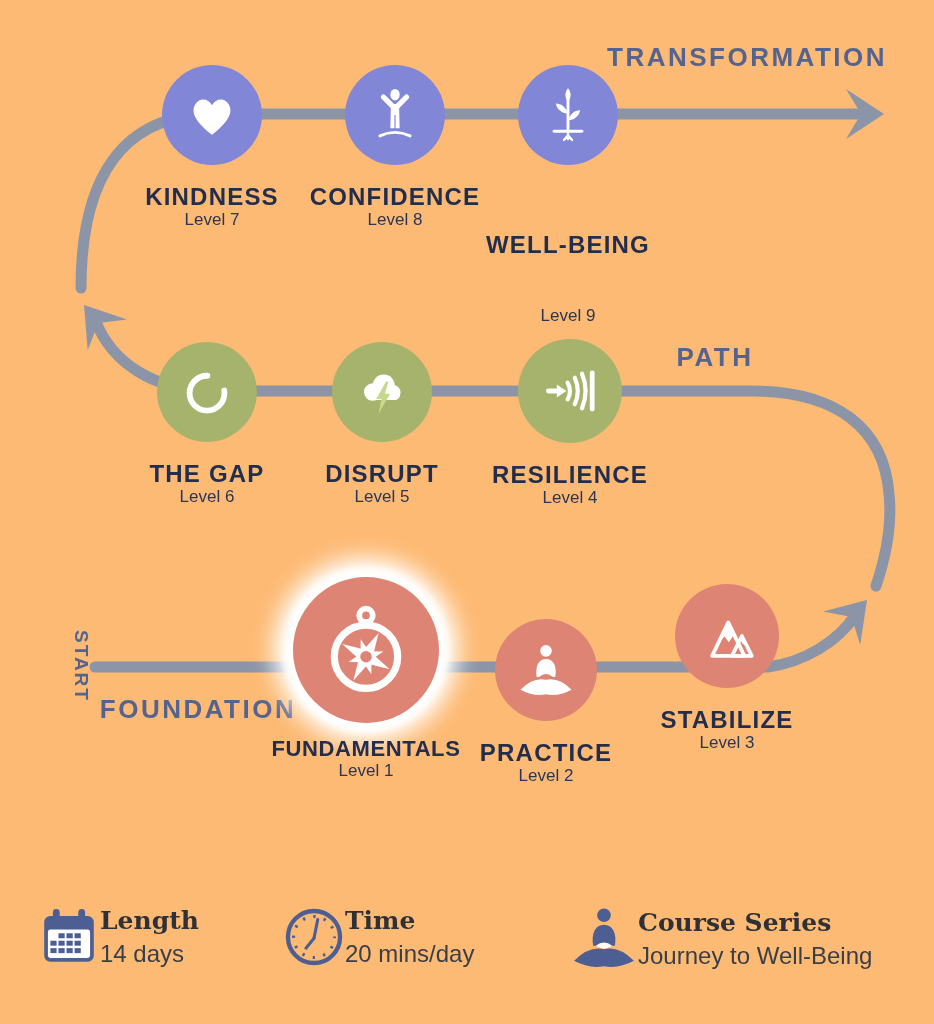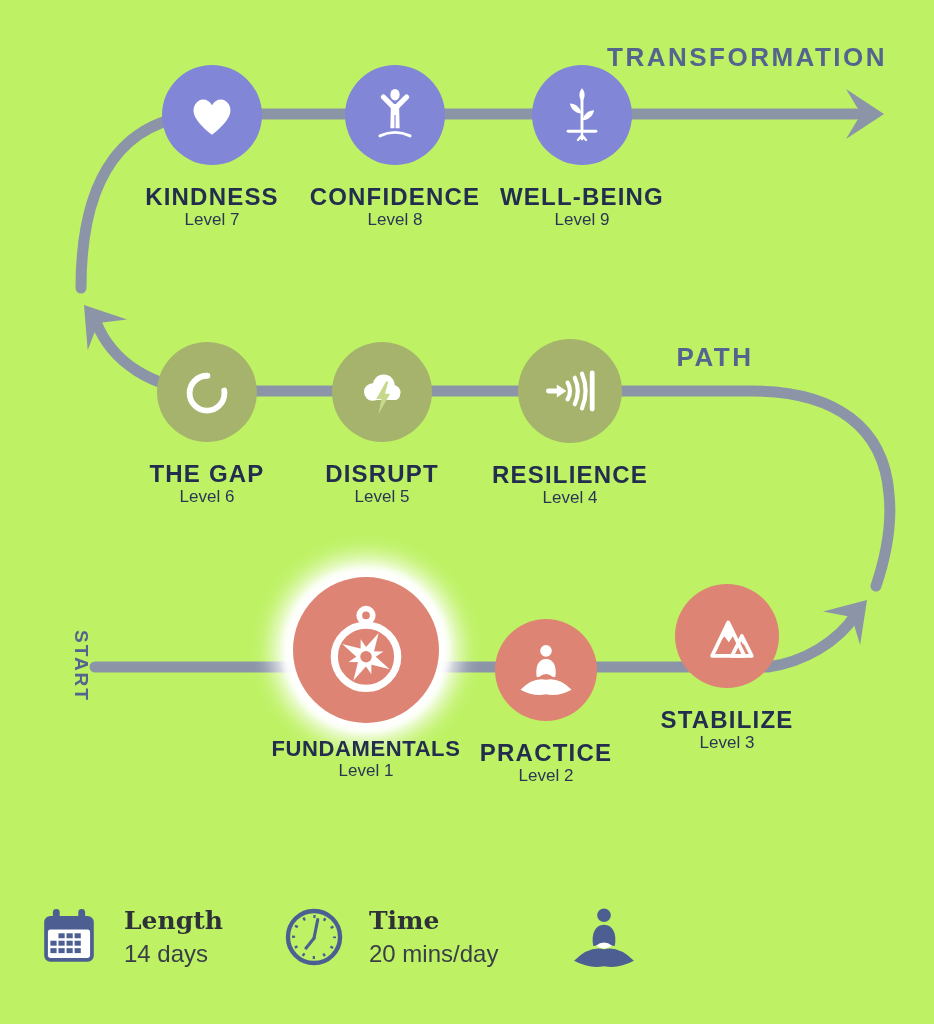--- a/index.html
+++ b/index.html
@@ -1,16 +1,16 @@
 <!DOCTYPE html>
 <html><head>
 <meta charset="utf-8">
 <style>
   html,body{margin:0;padding:0;background:#ffffff;}
-  .canvas{position:relative;width:934px;height:1024px;background:#bef264;overflow:hidden;
+  .canvas{position:relative;width:934px;height:1024px;background:#fdba74;overflow:hidden;
           font-family:"Liberation Sans", sans-serif;}
   .route-svg{position:absolute;left:0;top:0;z-index:0;}
   
   .section-label{position:absolute;z-index:1;color:#55648f;font-weight:700;
                  letter-spacing:2.5px;font-size:26px;text-align:center;}
   .label-transformation{left:607px;top:42px;width:280px;}
   .label-path{left:650px;top:342px;width:130px;}
   .label-foundation{left:98px;top:694px;width:200px;}
   .label-start{left:12px;top:636px;width:100px;font-size:19px;letter-spacing:2px;
                transform:translate(0,0) rotate(90deg);transform-origin:50px 30px;}
@@ -19,21 +19,21 @@
   .circle{display:flex;align-items:center;justify-content:center;border-radius:50%;}
   .purple{background:#8286d6;}
   .green{background:#a6b36c;}
   .salmon{background:#de8474;}
   .big-glow{box-shadow:0 0 22px 20px rgba(255,255,255,0.95), 0 0 6px 10px rgba(255,255,255,0.9);}
   .node-name{margin-top:19px;font-size:24px;font-weight:700;letter-spacing:1.2px;
              color:#232e4e;text-align:center;line-height:1.1;}
   .node-name.big{margin-top:14px;font-size:22px;letter-spacing:0.6px;}
   .node-level{margin-top:0;font-size:17px;color:#2b3655;text-align:center;}
   
-  .footer-item{position:absolute;display:flex;align-items:center;gap:24px;top:905px;z-index:2;}
+  .footer-item{position:absolute;display:flex;align-items:center;gap:0;top:905px;z-index:2;}
   .footer-icon{flex:0 0 auto;display:flex;align-items:center;justify-content:center;}
   .footer-title{font-family:"DejaVu Serif","Liberation Serif",serif;font-weight:700;
                 font-size:25px;color:#2e3137;line-height:1.25;}
   .footer-value{font-size:24px;color:#3a3f47;line-height:1.3;margin-top:2px;}
 </style>
 </head>
 <body>
 
 <div class="canvas">
 
@@ -46,20 +46,21 @@
     </g>
     <g fill="#8b95a7">
       <path d="M0 0 L-38 -25 L-23 0 L-38 25 Z" transform="translate(884,114)"></path>
       <path d="M0 0 L-38 -25 L-23 0 L-38 25 Z" transform="translate(867,600) rotate(-48)"></path>
       <path d="M0 0 L-38 -25 L-23 0 L-38 25 Z" transform="translate(84,305) rotate(-128)"></path>
     </g>
   </svg>
 
   <div class="section-label label-transformation">TRANSFORMATION</div>
   <div class="section-label label-path">PATH</div>
+  <div class="section-label label-foundation">FOUNDATION</div>
   <div class="section-label label-start">START</div>
 
   <div class="node" style="left:256px;top:577px;justify-content:center;">
     <div class="circle salmon big-glow" style="width:146px;height:146px;">
       <svg width="96" height="96" viewBox="0 0 100 100">
         <circle cx="50" cy="14" r="7" fill="none" stroke="#fff" stroke-width="6"></circle>
         <circle cx="50" cy="57" r="33" fill="none" stroke="#fff" stroke-width="7.5"></circle>
         <g fill="#fff" transform="rotate(28 50 57)">
           <polygon points="50,29 44,53 56,53"></polygon>
           <polygon points="50,85 44,61 56,61"></polygon>
@@ -169,21 +170,21 @@
           <path d="M53 36 L70 19"></path>
         </g>
         <path fill="#fff" d="M43 31 L57 31 L58 73 L51 73 L51 50 L49 50 L49 73 L42 73 Z"></path>
         <path d="M24 86 Q50 74 76 86" fill="none" stroke="#fff" stroke-width="5" stroke-linecap="round"></path>
       </svg>
     </div>
     <div class="node-name">CONFIDENCE</div>
     <div class="node-level">Level 8</div>
   </div>
 
-  <div class="node" style="left:472px;top:65px;">
+  <div class="node" style="left:458px;top:65px;gap:48px;">
     <div class="circle purple" style="width:100px;height:100px;">
       <svg width="58" height="58" viewBox="0 0 100 100">
         <g stroke="#fff" stroke-linecap="round" fill="none">
           <path stroke-width="5" d="M50 14 L50 76"></path>
           <path stroke-width="5" d="M26 78 L74 78"></path>
           <path stroke-width="4" d="M50 78 L50 92 M50 85 L43 93 M50 85 L57 93"></path>
         </g>
         <g fill="#fff">
           <path d="M50 4 C56 11 56 20 50 27 C44 20 44 11 50 4 Z"></path>
           <path d="M29 30 C39 30 47 37 49 47 C39 47 31 40 29 30 Z"></path>
@@ -242,15 +243,19 @@
 
   <div class="footer-item" style="left:570px;">
     <div class="footer-icon">
       <svg width="68" height="68" viewBox="0 0 100 100">
         <circle cx="50" cy="15" r="10" fill="#4d5f92"></circle>
         <path fill="#4d5f92" d="M50 29 C37 29 31 42 34 60 L66 60 C69 42 63 29 50 29 Z"></path>
         <path fill="#ffffff" d="M38 60 Q50 50 62 60 Q50 68 38 60 Z"></path>
         <path fill="#4d5f92" d="M6 82 Q28 60 50 65 Q72 60 94 82 Q72 94 50 90 Q28 94 6 82 Z"></path>
       </svg>
     </div>
+    <div>
+      <div class="footer-title">Course Series</div>
+      <div class="footer-value">Journey to Well-Being</div>
+    </div>
   </div>
 
 </div>
 
 </body></html>

